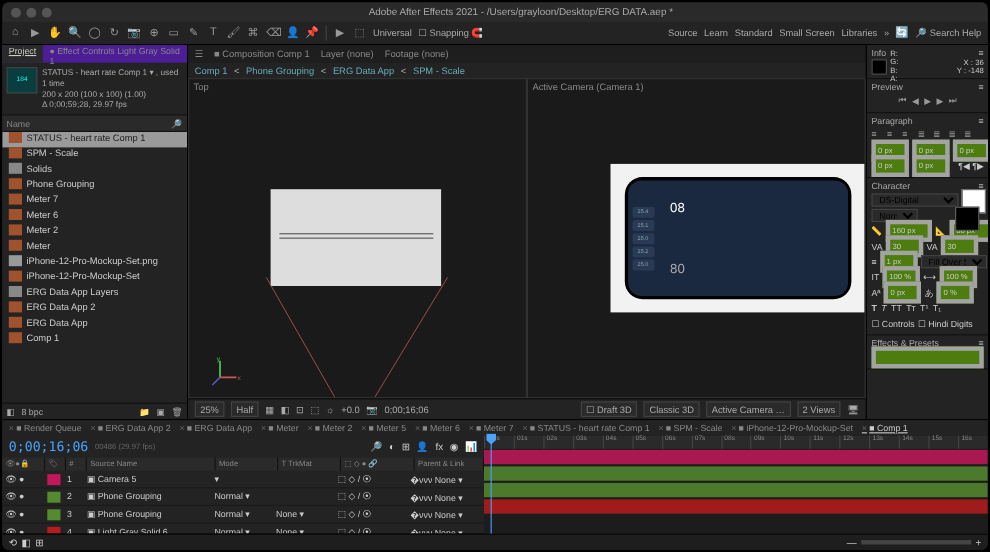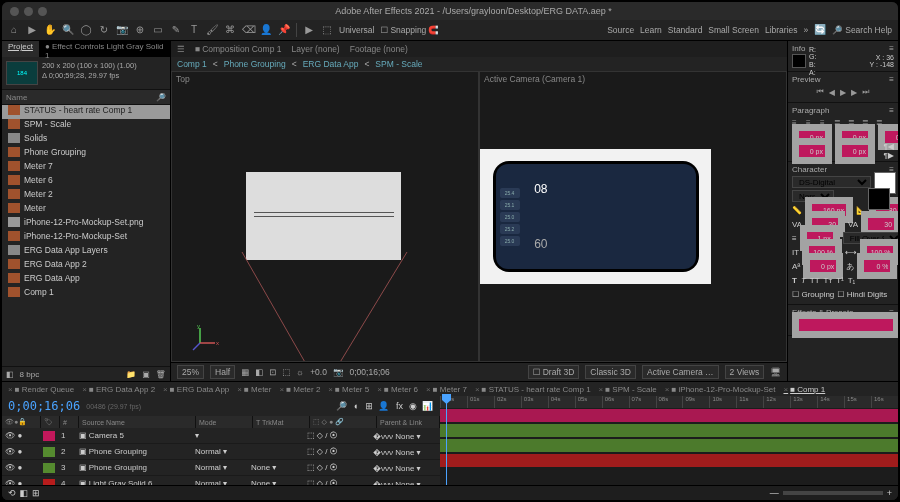--- a/index.html
+++ b/index.html
@@ -7,21 +7,21 @@
 .titlebar{height:18px;background:#2a2a2a;display:flex;align-items:center;padding:0 8px;font-size:9px;color:#aaa}
 .traffic{display:flex;gap:5px;margin-right:10px}
 .traffic span{width:9px;height:9px;border-radius:50%;background:#555}
 .titlebar .title{flex:1;text-align:center}
 .toolbar{height:20px;background:#232323;display:flex;align-items:center;padding:0 6px;gap:6px;border-bottom:1px solid #000}
 .toolbar .icn{width:12px;height:12px;color:#999;font-size:10px;text-align:center;cursor:pointer}
 .toolbar .sep{width:1px;height:14px;background:#444}
 .toolbar .ws{font-size:8.5px;color:#aaa;cursor:pointer}
 .body{flex:1;display:flex;min-height:0}
 .left{width:168px;background:#232323;display:flex;flex-direction:column;border-right:1px solid #000}
-.tabs{display:flex;height:16px;background:#000000;font-size:8px}
+.tabs{display:flex;height:16px;background:#4c1d95;font-size:8px}
 .tab{padding:1px 6px;color:#888;cursor:pointer}
 .tab.active{background:#2a2a2a;color:#ccc;text-decoration:underline}
 .thumbrow{display:flex;padding:4px;gap:4px;align-items:flex-start}
 .thumb{width:30px;height:22px;background:#0a3d3d;border:1px solid #444;font-size:6px;color:#0ff;display:flex;align-items:center;justify-content:center}
 .meta{font-size:7.5px;color:#aaa;line-height:1.3}
 .namehdr{height:14px;background:#2a2a2a;border-top:1px solid #111;border-bottom:1px solid #111;display:flex;align-items:center;padding:0 4px;font-size:8px;color:#888}
 .projlist{flex:1;overflow:auto;background:#232323}
 .projlist .row{height:14px;display:flex;align-items:flex-start;padding-left:6px;font-size:8.5px;color:#ccc;cursor:pointer}
 .projlist .row.sel{background:#9a9a9a;color:#222}
 .projlist .ic{width:12px;height:10px;margin-right:4px;display:inline-block}
@@ -35,39 +35,39 @@
 .crumbs{height:14px;background:#232323;display:flex;align-items:center;padding:0 6px;gap:6px;font-size:8.5px;color:#aaa}
 .crumbs span{color:#6ab}
 .viewer{flex:1;display:flex;background:#1a1a1a;position:relative}
 .view{flex:1;border:1px solid #333;position:relative;overflow:hidden}
 .viewhdr{position:absolute;top:2px;left:4px;font-size:8.5px;color:#888}
 .topview .card{position:absolute;left:74px;top:100px;width:155px;height:88px;background:#ddd}
 .topview .line{position:absolute;background:#555;height:1px}
 .topview .cam{position:absolute;left:40px;top:180px;width:230px;height:140px}
 .topview .axis{position:absolute;left:18px;bottom:6px}
 .cam svg{width:100%;height:100%}
-.camview{display:flex;align-items:center;justify-content:flex-start}
+.camview{display:flex;align-items:center;justify-content:flex-end}
 .camview .phone{width:231px;height:135px;background:#f2f2f2;display:flex;align-items:center;justify-content:center}
 .phone .body3d{width:200px;height:105px;background:#000;border-radius:16px;padding:3px}
 .phone .screen{width:100%;height:100%;background:#1a2840;border-radius:12px;position:relative;overflow:hidden;display:flex}
 .scol{display:flex;flex-direction:column;justify-content:center;gap:2px}
 .pill{width:20px;height:10px;background:#2a3a55;border-radius:2px;font-size:5px;color:#8aa;display:flex;align-items:center;justify-content:center}
 .ring{width:64px;height:64px;border-radius:50%;border:5px solid transparent;border-top-color:#eb3;border-right-color:#2c8;border-bottom-color:#38c;border-left-color:#c33;display:flex;flex-direction:column;align-items:center;justify-content:center;margin:4px 8px}
 .ring .big{color:#fff;font-size:18px;font-weight:600}
 .ring .unit{color:#888;font-size:5px}
 .times{display:flex;gap:6px;font-size:7px;justify-content:center}
 .rcol{display:flex;flex-direction:column;justify-content:space-around;align-items:flex-end;padding-right:4px;gap:4px;flex:0 0 28px}
 .viewfoot{height:18px;background:#232323;border-top:1px solid #000;display:flex;align-items:center;padding:0 6px;gap:6px;font-size:8.5px;color:#aaa}
 .viewfoot .dd{border:1px solid #444;padding:0 4px;background:#2a2a2a;height:12px;line-height:12px;cursor:pointer}
 .viewfoot .push{flex:1}
 .right{width:110px;background:#232323;border-left:1px solid #000;display:flex;flex-direction:column;font-size:8px;overflow:auto}
 .panel{border-bottom:1px solid #111;padding:3px 4px}
 .panelhdr{font-size:8px;color:#aaa;display:flex;justify-content:space-between;margin-bottom:1px}
 .panel .row{display:flex;gap:3px;align-items:center;height:14px}
-.panel input[type=text]{width:22px;height:10px;background:#be185d;border:7px solid #a3a3a3;color:#ccc;font-size:7px;text-align:right}
+.panel input[type=text]{width:22px;height:10px;background:#4d7c0f;border:4px solid #a3a3a3;color:#ccc;font-size:7px;text-align:left}
 .panel .icn{width:12px;height:10px;font-size:8px;color:#999;cursor:pointer}
 .charfont{width:90px;background:#2a2a2a;border:1px solid #444;height:12px;font-size:8px;padding:0 2px}
 .previewctl{display:flex;gap:5px;justify-content:center;height:14px;align-items:center}
 .previewctl span{cursor:pointer;color:#999}
 .swatch{width:20px;height:20px;background:#fff;border:1px solid #666}
 .swatch.bk{background:#000;margin:-6px 0 0 -6px}
 .footer{height:118px;background:#1e1e1e;display:flex;flex-direction:column;border-top:1px solid #000}
 .foottabs{height:14px;background:#232323;display:flex;gap:8px;padding:0 6px;font-size:8px;color:#888;align-items:center}
 .foottabs .t{cursor:pointer;display:flex;align-items:center;gap:2px}
 .foottabs .t.active{color:#ccc;text-decoration:underline}
@@ -135,20 +135,21 @@
 
   <div class="body">
     <div class="left">
       <div class="tabs">
         <div class="tab active">Project</div>
         <div class="tab">● <span>Effect Controls Light Gray Solid 1</span></div>
       </div>
       <div class="thumbrow">
         <div class="thumb">184</div>
         <div class="meta">
+          <div>STATUS - heart rate Comp 1 ▾ , used 1 time</div>
           <div>200 x 200 (100 x 100) (1.00)</div>
           <div>Δ 0;00;59;28, 29.97 fps</div>
         </div>
       </div>
       <div class="namehdr">
           <span>Name</span>
           <span style="flex:1"></span>
           <span>🔎</span>
         </div>
       <div class="projlist" id="projlist">
@@ -221,21 +222,21 @@
                 <div class="screen">
               <div class="scol" style="padding-left:4px" id="pills">
                     <div class="pill">25.4</div>
                     <div class="pill">25.1</div>
                     <div class="pill">25.0</div>
                     <div class="pill">25.2</div>
                     <div class="pill">25.0</div>
                   </div>
               <div class="rcol">
                 <span style="color:#fff;font-size:12px">08</span>
-                <span style="color:#aaa;font-size:12px">60</span>
+                <span style="color:#aaa;font-size:12px">80</span>
               </div>
             </div>
               </div>
           </div>
         </div>
       </div>
       <div class="viewfoot">
         <span class="dd">25%</span>
         <span class="dd">Half</span>
         <span>▦</span>
@@ -330,21 +331,21 @@
         <div class="row">Aª<input type="text" value="0 px" style=""> あ<input type="text" value="0 %" style=""></div>
         <div class="row" style="gap:4px">
           <span><b>T</b></span>
           <span><i>T</i></span>
           <span>TT</span>
           <span>Tᴛ</span>
           <span>T¹</span>
           <span>T₁</span>
         </div>
         <div class="row">
-            <span>☐ <span>Grouping</span></span> 
+            <span>☐ <span>Controls</span></span> 
             <span>☐ <span>Hindi Digits</span></span>
           </div>
       </div>
       <div class="panel">
         <div class="panelhdr">
             <span>Effects &amp; Presets</span>
             <span>≡</span>
           </div>
         <div class="row">
             <input type="text" style="width: 90px;">

